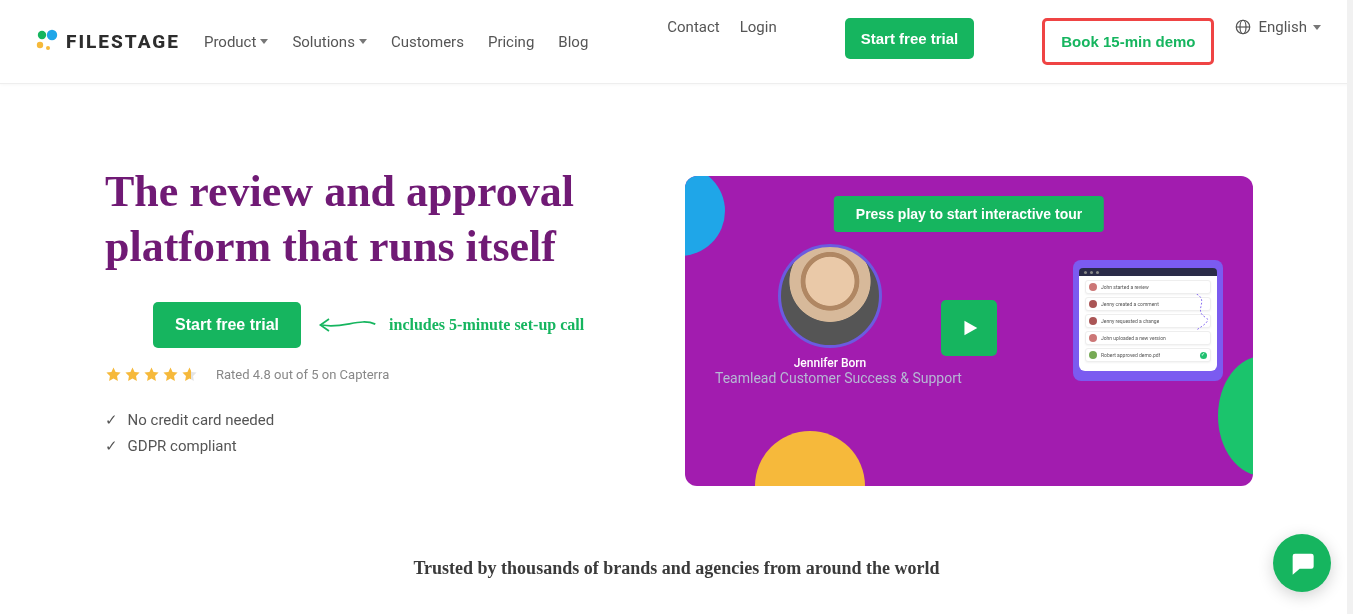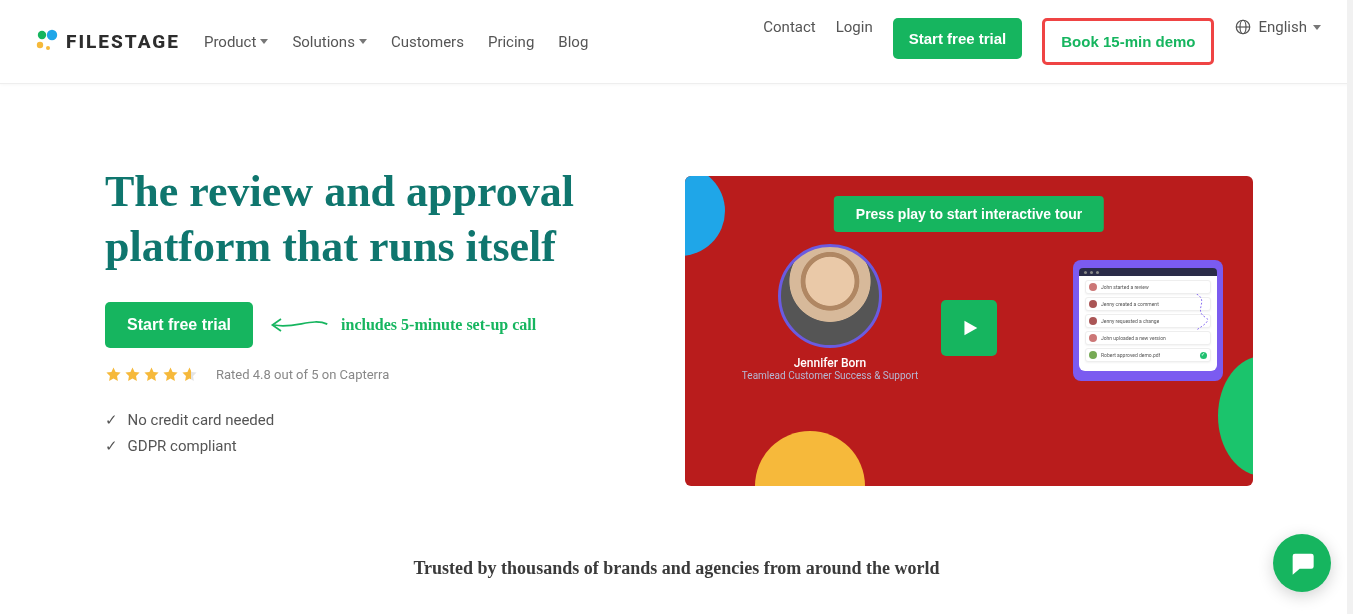--- a/index.html
+++ b/index.html
@@ -6,53 +6,53 @@
   body { font-family: -apple-system, BlinkMacSystemFont, "Segoe UI", Roboto, Helvetica, Arial, sans-serif; color: #2d2d2d; background: #fff; width: 1353px; }
   
   .header { display: flex; align-items: center; padding: 0 32px; height: 84px; border-bottom: 1px solid #eee; box-shadow: 0 1px 3px rgba(0,0,0,0.03); }
   .logo { display: flex; align-items: center; gap: 6px; margin-right: 24px; cursor: pointer; }
   .logo-dots { width: 28px; height: 28px; position: relative; }
   .logo-text { font-weight: 800; font-size: 19px; letter-spacing: 2px; color: #2d2d2d; }
   .nav-left { display: flex; align-items: center; gap: 24px; }
   .nav-item { font-size: 15px; color: #555; cursor: pointer; display: inline-flex; align-items: center; gap: 4px; }
   .caret { width: 0; height: 0; border-left: 4px solid transparent; border-right: 4px solid transparent; border-top: 5px solid #777; display: inline-block; }
   .nav-right { margin-left: auto; display: flex; align-items: flex-start; gap: 20px; }
-  .btn { display: inline-flex; align-items: center; justify-content: center; border-radius: 5px; font-weight: 600; font-size: 15px; cursor: pointer; padding: 12px 16px; border: none; }
+  .btn { display: inline-flex; align-items: center; justify-content: center; border-radius: 5px; font-weight: 600; font-size: 15px; cursor: pointer; padding: 12px 16px; border: none; margin-left: 48px; }
   .btn-green { background: #16b55f; color: #fff; }
   .btn-outline { background: #fff; color: #16b55f; border: 3px solid #ef4444; }
   .lang { display: inline-flex; align-items: center; gap: 6px; font-size: 15px; color: #555; cursor: pointer; }
   .globe-icon { width: 18px; height: 18px; }
 
   
   .hero { display: flex; padding: 80px 100px 40px 105px; gap: 40px; }
   .hero-left { flex: 0 0 540px; }
-  .hero-title { font-family: Georgia, "Times New Roman", serif; font-size: 44px; font-weight: 700; line-height: 1.25; color: #0f766e; margin-bottom: 28px; }
+  .hero-title { font-family: Georgia, "Times New Roman", serif; font-size: 44px; font-weight: 700; line-height: 1.25; color: #701a75; margin-bottom: 28px; }
   .hero-sub { font-size: 15.5px; color: #666; line-height: 1.7; max-width: 520px; margin-bottom: 34px; }
   .cta-row { display: flex; align-items: center; gap: 16px; margin-bottom: 18px; }
   .arrow-note { display: flex; align-items: center; gap: 12px; }
   .handwriting { font-family: "Comic Sans MS", "Segoe Script", cursive; color: #16b55f; font-size: 16px; font-weight: 600; }
   .arrow-svg { width: 60px; height: 28px; }
   .rating-row { display: flex; align-items: center; gap: 18px; margin-bottom: 24px; }
   .stars { display: flex; gap: 2px; }
   .star { width: 17px; height: 17px; }
   .rating-text { font-size: 13px; color: #888; }
   .checks { list-style: none; }
   .checks li { font-size: 15px; color: #555; padding: 4px 0; }
   .checks li::before { content: "✓"; margin-right: 10px; color: #555; }
 
   
-  .video-panel { flex: 1; background: #b91c1c; border-radius: 6px; position: relative; height: 310px; overflow: hidden; margin-top: 12px; min-width: 540px; }
+  .video-panel { flex: 1; background: #a21caf; border-radius: 12px; position: relative; height: 310px; overflow: hidden; margin-top: 12px; min-width: 540px; }
   .blob-blue { position: absolute; top: -10px; left: -50px; width: 90px; height: 90px; background: #1fa6e8; border-radius: 50%; }
   .blob-green { position: absolute; top: 180px; right: -55px; width: 90px; height: 120px; background: #1bc46c; border-radius: 50%; }
   .blob-yellow { position: absolute; bottom: -55px; left: 70px; width: 110px; height: 110px; background: #f6b93b; border-radius: 50%; }
   .tour-btn { position: absolute; top: 20px; left: 50%; transform: translateX(-50%); background: #16b55f; color: #fff; font-weight: 600; font-size: 14px; padding: 10px 22px; border-radius: 4px; border: none; cursor: pointer; }
   .presenter { position: absolute; left: 80px; top: 68px; width: 130px; text-align: center; color: #fff; }
   .presenter .avatar { width: 104px; height: 104px; border-radius: 50%; border: 3px solid #6b5be0; background: radial-gradient(circle at 50% 35%, #eac9a8 0 30%, #b08763 31% 36%, #d7b99a 37% 50%, #555 51% 100%); margin: 0 auto 8px; }
   .presenter .p-name { font-size: 12px; font-weight: 500; }
-  .presenter .p-role { font-size: 10px; color: #b6b8d4; white-space: nowrap; margin-left: -50px; margin-right: -50px; }
+  .presenter .p-role { font-size: 14px; color: #b6b8d4; white-space: nowrap; margin-left: -50px; margin-right: -50px; }
   .play-btn { position: absolute; left: 256px; top: 124px; width: 56px; height: 56px; background: #16b55f; border-radius: 5px; display: flex; align-items: center; justify-content: center; cursor: pointer; }
   .play-btn svg { width: 22px; height: 22px; }
   .review-card { position: absolute; right: 30px; top: 84px; width: 150px; background: #7b5bf0; border-radius: 8px; padding: 8px 6px 10px; }
   .review-inner { background: #fff; border-radius: 6px; padding: 6px 4px; position: relative; }
   .review-bar { height: 8px; background: #2a2b48; border-radius: 4px 4px 0 0; margin: -6px -4px 4px; position: relative; }
   .review-bar::before { content: ""; position: absolute; left: 5px; top: 2.5px; width: 3px; height: 3px; border-radius: 50%; background: #888; box-shadow: 6px 0 0 #888, 12px 0 0 #888; }
   .review-row { display: flex; align-items: center; gap: 4px; background: #fff; border: 1px solid #eee; border-radius: 3px; padding: 2px 3px; margin: 3px 2px; box-shadow: 0 1px 2px rgba(0,0,0,0.05); }
   .review-row .rr-avatar { width: 8px; height: 8px; border-radius: 50%; background: #c77; flex-shrink: 0; }
   .review-row .rr-text { font-size: 5px; color: #555; line-height: 1; white-space: nowrap; overflow: hidden; text-overflow: ellipsis; }
   .review-row .rr-check { width: 7px; height: 7px; border-radius: 50%; background: #20c070; margin-left: auto; flex-shrink: 0; position: relative; }

